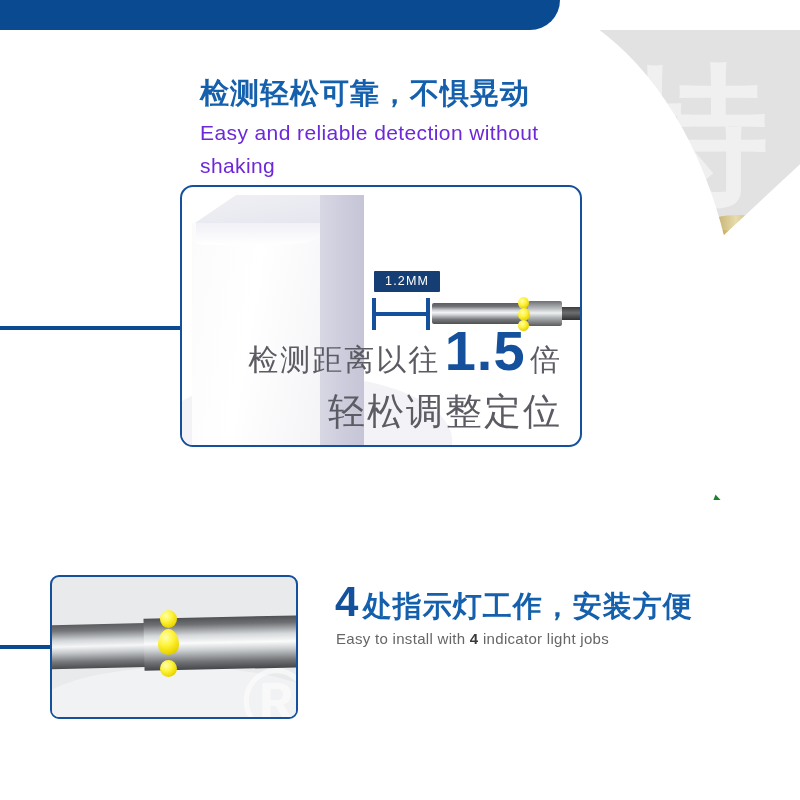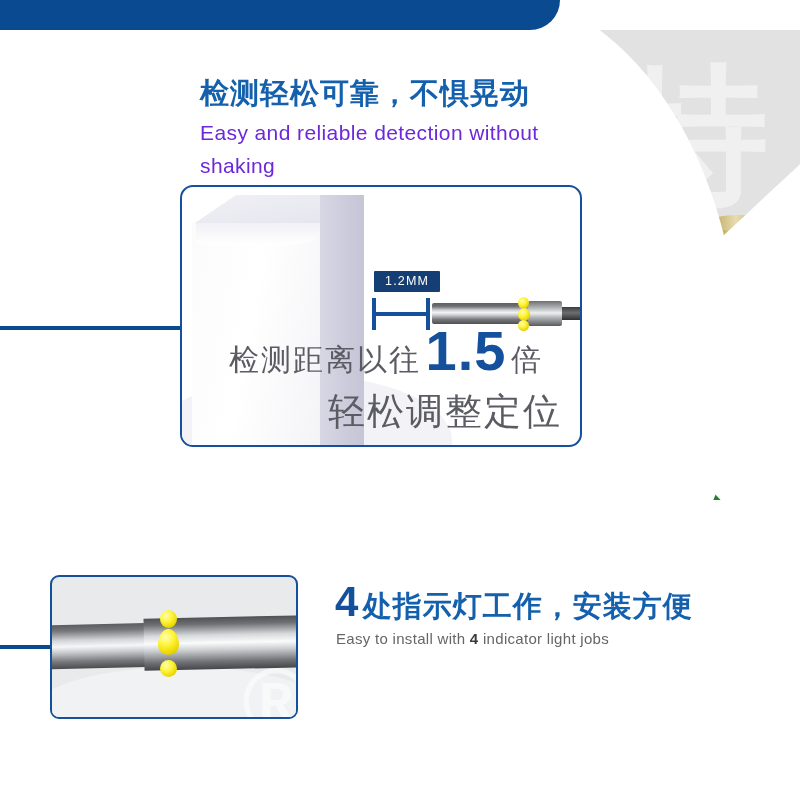--- a/index.html
+++ b/index.html
@@ -289,21 +289,21 @@
   .led.a { left: 86px; top: 2px;  width: 11px; height: 12px; }
   .led.b { left: 86px; top: 13px; width: 12px; height: 13px; }
   .led.c { left: 86px; top: 25px; width: 11px; height: 11px; }
 
   
   .illus-line1 {
     position: absolute;
     left: 28px;
     bottom: 62px;
     width: 352px;
-    text-align: center;
+    text-align: right;
     white-space: nowrap;
   }
   .illus-line1 .cn {
     font-size: 30px;
     color: #5b5b63;
     letter-spacing: 2px;
     vertical-align: baseline;
   }
   .illus-line1 .big {
     font-size: 56px;

